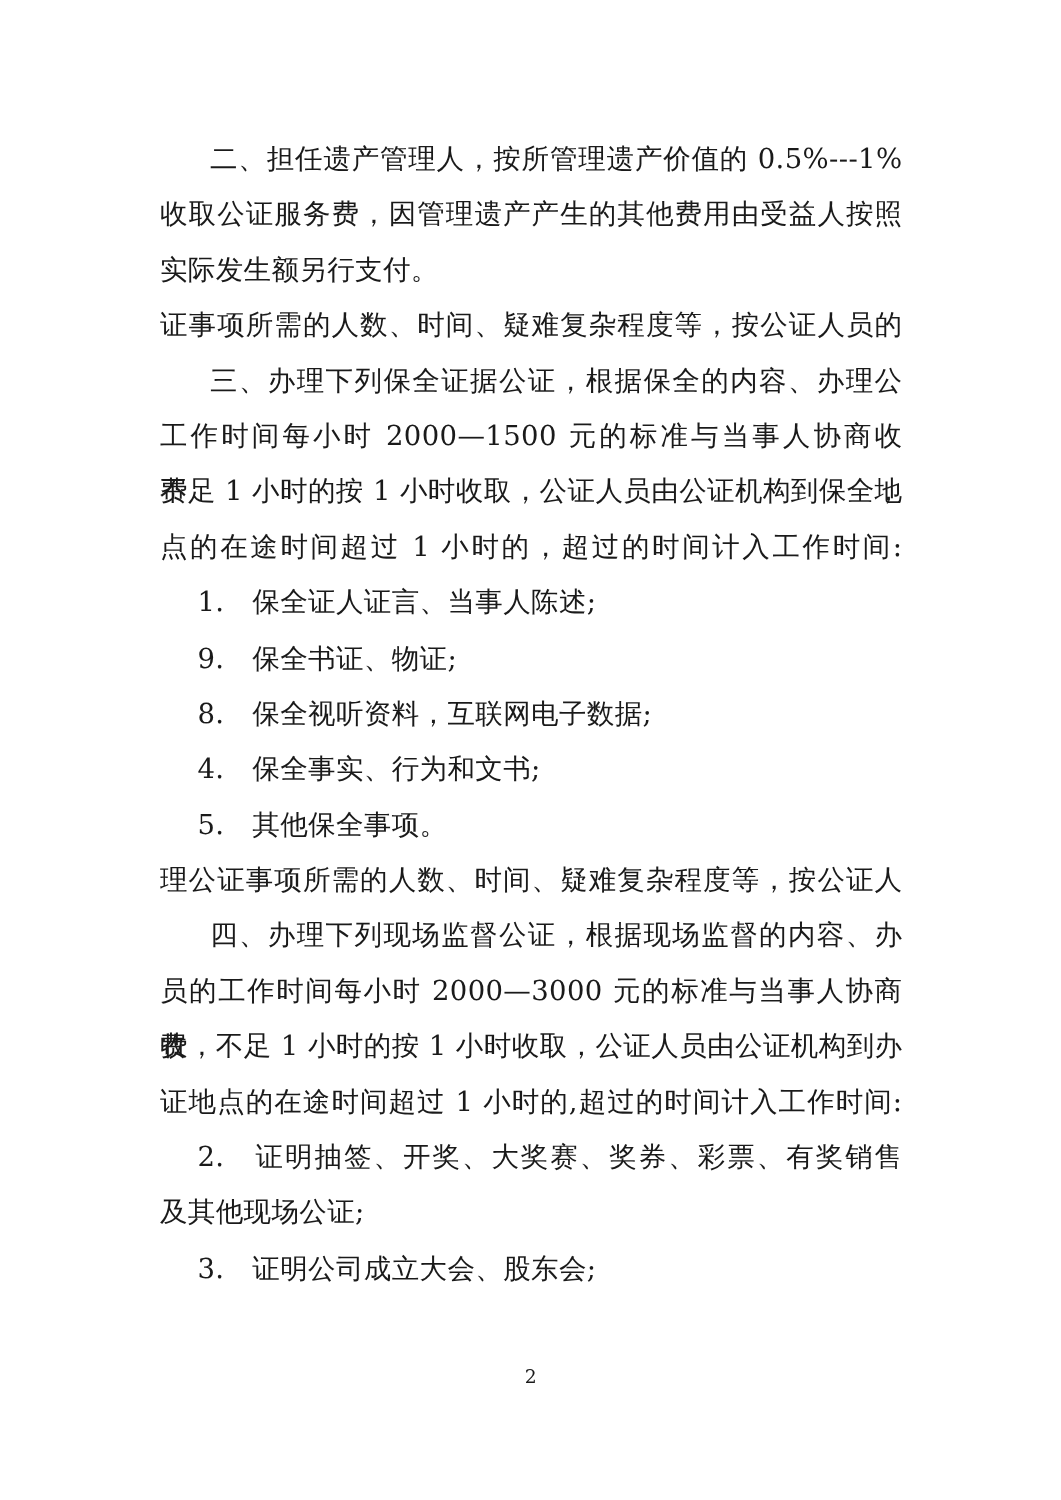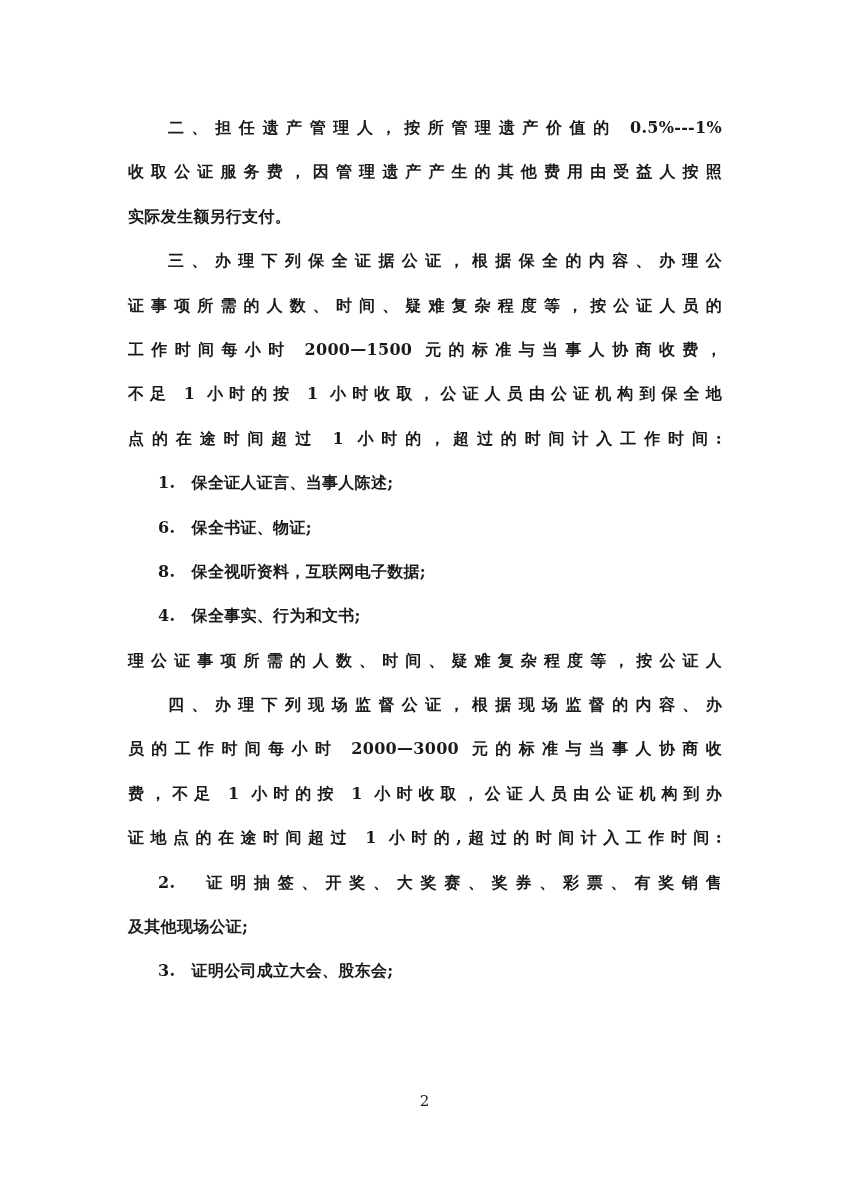--- a/index.html
+++ b/index.html
@@ -16,27 +16,26 @@
     font-family: "DejaVu Serif", "Liberation Serif", serif;
     color: #1a1a1a;
   }
   .textblock {
     position: absolute;
     left: 128px;
     top: 106px;
     width: 594px;
   }
   .line {
-    font-size: 16px;
+    font-size: 22px;
     line-height: 44.4px;
     height: 44.4px;
     letter-spacing: 0.3px;
     white-space: pre-wrap;
     text-align: left;
-    font-weight: bold;
   }
   .line.fill {
     text-align: justify;
     text-align-last: justify;
   }
   .line.indent-para {
     padding-left: 40px;
   }
   .line.indent-list {
     padding-left: 30px;
@@ -53,29 +52,30 @@
   }
 </style>
 </head>
 <body>
 
 <div class="page">
   <div class="textblock" id="textblock">
       <div class="line fill indent-para">二、担任遗产管理人，按所管理遗产价值的 0.5%---1%</div>
       <div class="line fill">收取公证服务费，因管理遗产产生的其他费用由受益人按照</div>
       <div class="line">实际发生额另行支付。</div>
+      <div class="line fill">证事项所需的人数、时间、疑难复杂程度等，按公证人员的</div>
       <div class="line fill indent-para">三、办理下列保全证据公证，根据保全的内容、办理公</div>
-      <div class="line fill">证事项所需的人数、时间、疑难复杂程度等，按公证人员的</div>
       <div class="line fill">工作时间每小时 2000—1500 元的标准与当事人协商收费，</div>
       <div class="line fill">不足 1 小时的按 1 小时收取，公证人员由公证机构到保全地</div>
       <div class="line fill">点的在途时间超过 1 小时的，超过的时间计入工作时间:</div>
       <div class="line indent-list">1.　保全证人证言、当事人陈述;</div>
-      <div class="line indent-list">6.　保全书证、物证;</div>
+      <div class="line indent-list">9.　保全书证、物证;</div>
       <div class="line indent-list">8.　保全视听资料，互联网电子数据;</div>
       <div class="line indent-list">4.　保全事实、行为和文书;</div>
+      <div class="line indent-list">5.　其他保全事项。</div>
       <div class="line fill">理公证事项所需的人数、时间、疑难复杂程度等，按公证人</div>
       <div class="line fill indent-para">四、办理下列现场监督公证，根据现场监督的内容、办</div>
       <div class="line fill">员的工作时间每小时 2000—3000 元的标准与当事人协商收</div>
       <div class="line fill">费，不足 1 小时的按 1 小时收取，公证人员由公证机构到办</div>
       <div class="line fill">证地点的在途时间超过 1 小时的,超过的时间计入工作时间:</div>
       <div class="line fill indent-list">2.　证明抽签、开奖、大奖赛、奖券、彩票、有奖销售</div>
       <div class="line">及其他现场公证;</div>
       <div class="line indent-list">3.　证明公司成立大会、股东会;</div>
     </div>
   <div class="footer">2</div>

